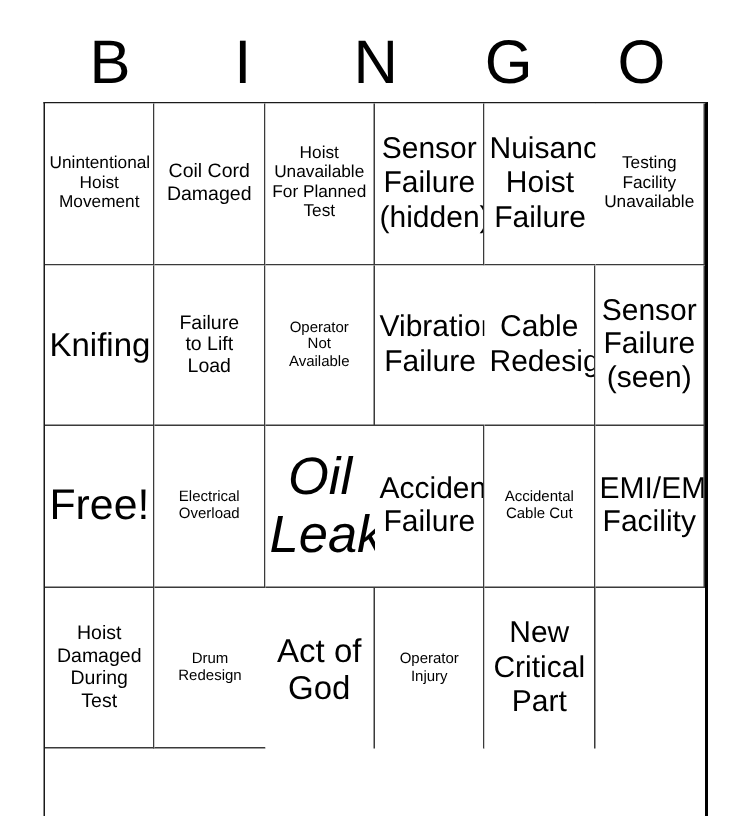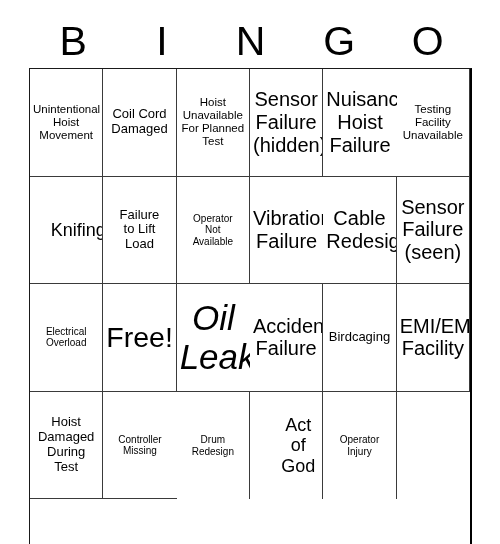--- a/index.html
+++ b/index.html
@@ -84,21 +84,21 @@
     color: #000000;
     white-space: pre-line;
   }
 
   
   .fs-xxs .cell-text { font-size: 11.5px; }
   .fs-xs  .cell-text { font-size: 13px; }
   .fs-s   .cell-text { font-size: 10px; }
   .fs-m   .cell-text { font-size: 20px; }
   .fs-l   .cell-text { font-size: 13px; }
-  .fs-xl  .cell-text { font-size: 18px; margin-left: 24px; }
+  .fs-xl  .cell-text { font-size: 22px; }
   .fs-xxl .cell-text { font-size: 35px; font-style: italic; }
   .fs-free .cell-text { font-size: 28.5px; }
 </style>
 </head>
 <body>
 
 <div id="bingo-card">
 
   <div id="header-row">
     <div class="header-letter">B</div>
@@ -160,61 +160,63 @@
 
     <div class="cell fs-m">
         <span class="cell-text">Cable
 Redesign</span>
       </div>
     <div class="cell fs-m">
         <span class="cell-text">Sensor
 Failure
 (seen)</span>
       </div>
+    <div class="cell fs-free">
+        <span class="cell-text">Free!</span>
+      </div>
     <div class="cell fs-s">
         <span class="cell-text">Electrical
 Overload</span>
-      </div>
-    <div class="cell fs-free">
-        <span class="cell-text">Free!</span>
       </div>
     <div class="cell fs-xxl">
         <span class="cell-text">Oil
 Leak</span>
       </div>
 
     <div class="cell fs-m">
         <span class="cell-text">Accidental
 Failure</span>
       </div>
-    <div class="cell fs-xs">
-        <span class="cell-text">Birdcaging</span>
+    <div class="cell fs-s">
+        <span class="cell-text">Accidental
+Cable Cut</span>
       </div>
     <div class="cell fs-m">
         <span class="cell-text">EMI/EMC
 Facility</span>
       </div>
     <div class="cell fs-xs">
         <span class="cell-text">Hoist
 Damaged
 During
 Test</span>
       </div>
 
     <div class="cell fs-s">
-        <span class="cell-text">Controller
-Missing</span>
-      </div>
-    <div class="cell fs-s">
         <span class="cell-text">Drum
 Redesign</span>
       </div>
     <div class="cell fs-xl">
         <span class="cell-text">Act of
 God</span>
       </div>
     <div class="cell fs-s">
         <span class="cell-text">Operator
 Injury</span>
       </div>
+    <div class="cell fs-m">
+        <span class="cell-text">New
+Critical
+Part</span>
+      </div>
   </div>
 
 </div>
 
 </body></html>

